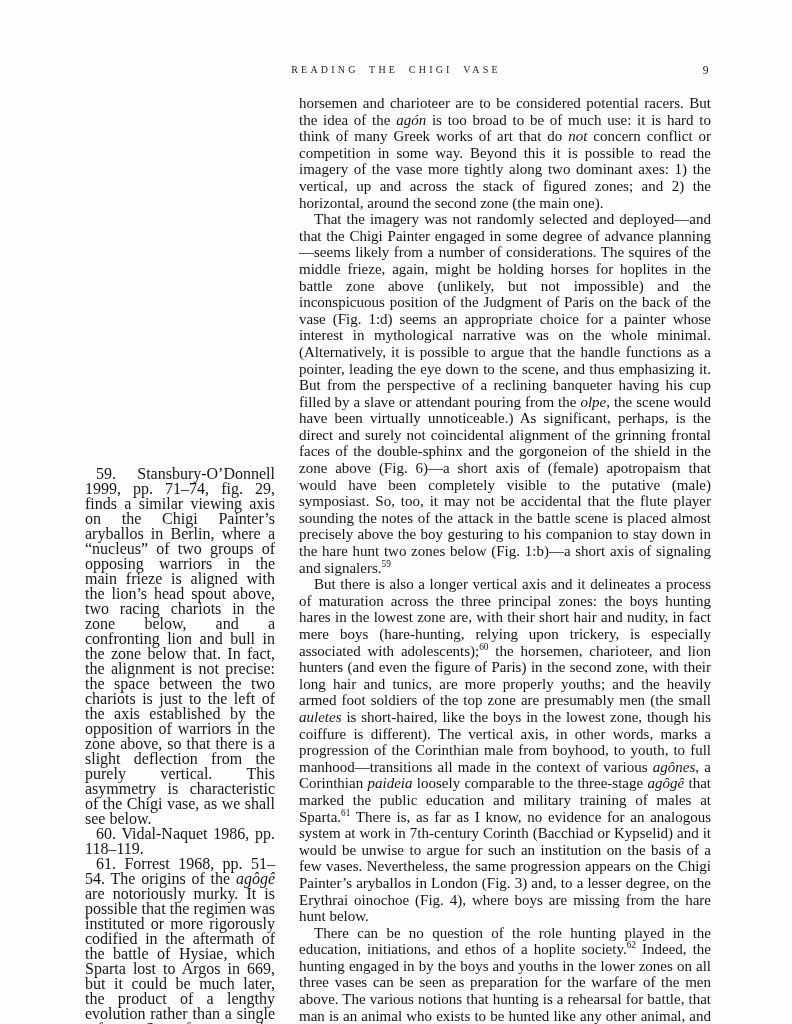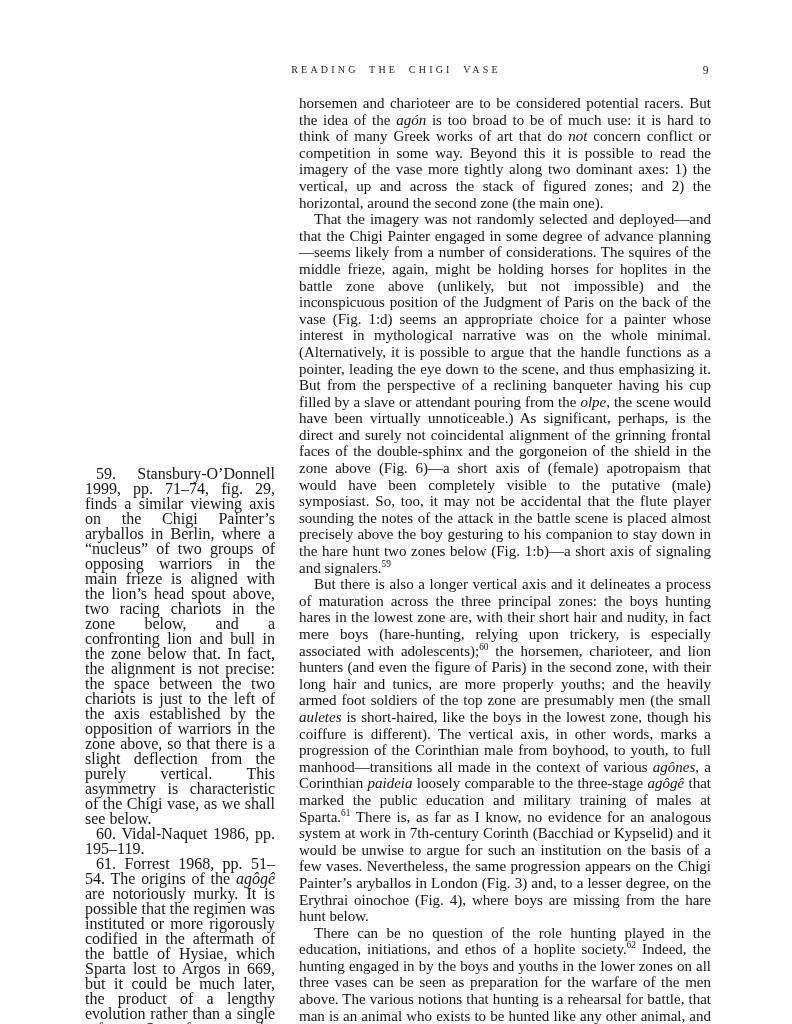--- a/index.html
+++ b/index.html
@@ -59,21 +59,21 @@
 
 <div class="page">
 
   <header class="running-head">
     <span class="running-title">READING THE CHIGI VASE</span>
     <span class="page-number">9</span>
   </header>
 
   <aside class="sidenotes">
     <p class="sidenote">59. Stansbury-O’Donnell 1999, pp. 71–74, fig. 29, finds a similar viewing axis on the Chigi Painter’s aryballos in Berlin, where a “nucleus” of two groups of opposing warriors in the main frieze is aligned with the lion’s head spout above, two racing chariots in the zone below, and a confronting lion and bull in the zone below that. In fact, the alignment is not precise: the space between the two chariots is just to the left of the axis established by the opposition of warriors in the zone above, so that there is a slight deflection from the purely vertical. This asymmetry is characteristic of the Chigi vase, as we shall see below.</p>
-    <p class="sidenote">60. Vidal-Naquet 1986, pp. 195–119.</p>
+    <p class="sidenote">60. Vidal-Naquet 1986, pp. 118–119.</p>
     <p class="sidenote">61. Forrest 1968, pp. 51–54. The origins of the <i>agôgê</i> are notoriously murky. It is possible that the regimen was instituted or more rigorously codified in the aftermath of the battle of Hysiae, which Sparta lost to Argos in 669, but it could be much later, the product of a lengthy evolution rather than a single reform. See, for example, Kennell 1995, p. 146, who dates the foundations of the <i>agôgê</i> to the early 6th century.</p>
     <p class="sidenote">62. For which see Vidal-Naquet 1986, pp. 117–122; Schnapp 1997, pp. 123–144.</p>
   </aside>
 
   <main class="main-column">
     <p class="para no-indent">horsemen and charioteer are to be considered potential racers. But the idea of the <i>agón</i> is too broad to be of much use: it is hard to think of many Greek works of art that do <i>not</i> concern conflict or competition in some way. Beyond this it is possible to read the imagery of the vase more tightly along two dominant axes: 1) the vertical, up and across the stack of figured zones; and 2) the horizontal, around the second zone (the main one).</p>
     <p class="para">That the imagery was not randomly selected and deployed—and that the Chigi Painter engaged in some degree of advance planning—seems likely from a number of considerations. The squires of the middle frieze, again, might be holding horses for hoplites in the battle zone above (unlikely, but not impossible) and the inconspicuous position of the Judgment of Paris on the back of the vase (Fig. 1:d) seems an appropriate choice for a painter whose interest in mythological narrative was on the whole minimal. (Alternatively, it is possible to argue that the handle functions as a pointer, leading the eye down to the scene, and thus emphasizing it. But from the perspective of a reclining banqueter having his cup filled by a slave or attendant pouring from the <i>olpe</i>, the scene would have been virtually unnoticeable.) As significant, perhaps, is the direct and surely not coincidental alignment of the grinning frontal faces of the double-sphinx and the gorgoneion of the shield in the zone above (Fig. 6)—a short axis of (female) apotropaism that would have been completely visible to the putative (male) symposiast. So, too, it may not be accidental that the flute player sounding the notes of the attack in the battle scene is placed almost precisely above the boy gesturing to his companion to stay down in the hare hunt two zones below (Fig. 1:b)—a short axis of signaling and signalers.<sup>59</sup></p>
     <p class="para">But there is also a longer vertical axis and it delineates a process of maturation across the three principal zones: the boys hunting hares in the lowest zone are, with their short hair and nudity, in fact mere boys (hare-hunting, relying upon trickery, is especially associated with adolescents);<sup>60</sup> the horsemen, charioteer, and lion hunters (and even the figure of Paris) in the second zone, with their long hair and tunics, are more properly youths; and the heavily armed foot soldiers of the top zone are presumably men (the small <i>auletes</i> is short-haired, like the boys in the lowest zone, though his coiffure is different). The vertical axis, in other words, marks a progression of the Corinthian male from boyhood, to youth, to full manhood—transitions all made in the context of various <i>agônes</i>, a Corinthian <i>paideia</i> loosely comparable to the three-stage <i>agôgê</i> that marked the public education and military training of males at Sparta.<sup>61</sup> There is, as far as I know, no evidence for an analogous system at work in 7th-century Corinth (Bacchiad or Kypselid) and it would be unwise to argue for such an institution on the basis of a few vases. Nevertheless, the same progression appears on the Chigi Painter’s aryballos in London (Fig. 3) and, to a lesser degree, on the Erythrai oinochoe (Fig. 4), where boys are missing from the hare hunt below.</p>
     <p class="para">There can be no question of the role hunting played in the education, initiations, and ethos of a hoplite society.<sup>62</sup> Indeed, the hunting engaged in by the boys and youths in the lower zones on all three vases can be seen as preparation for the warfare of the men above. The various notions that hunting is a rehearsal for battle, that man is an animal who exists to be hunted like any other animal, and that war is a subcategory of hunting (or</p>
   </main>

